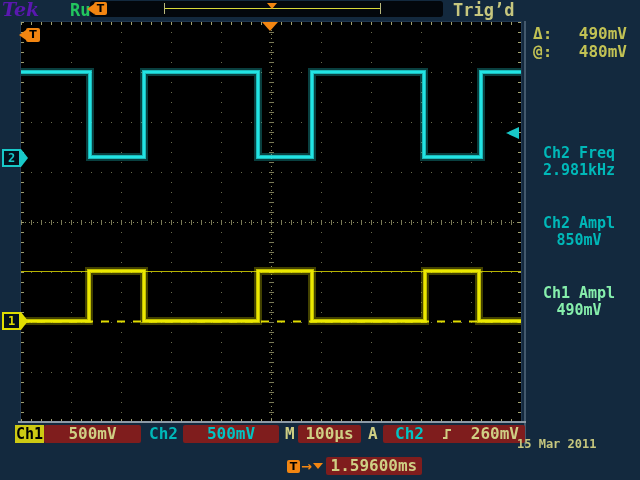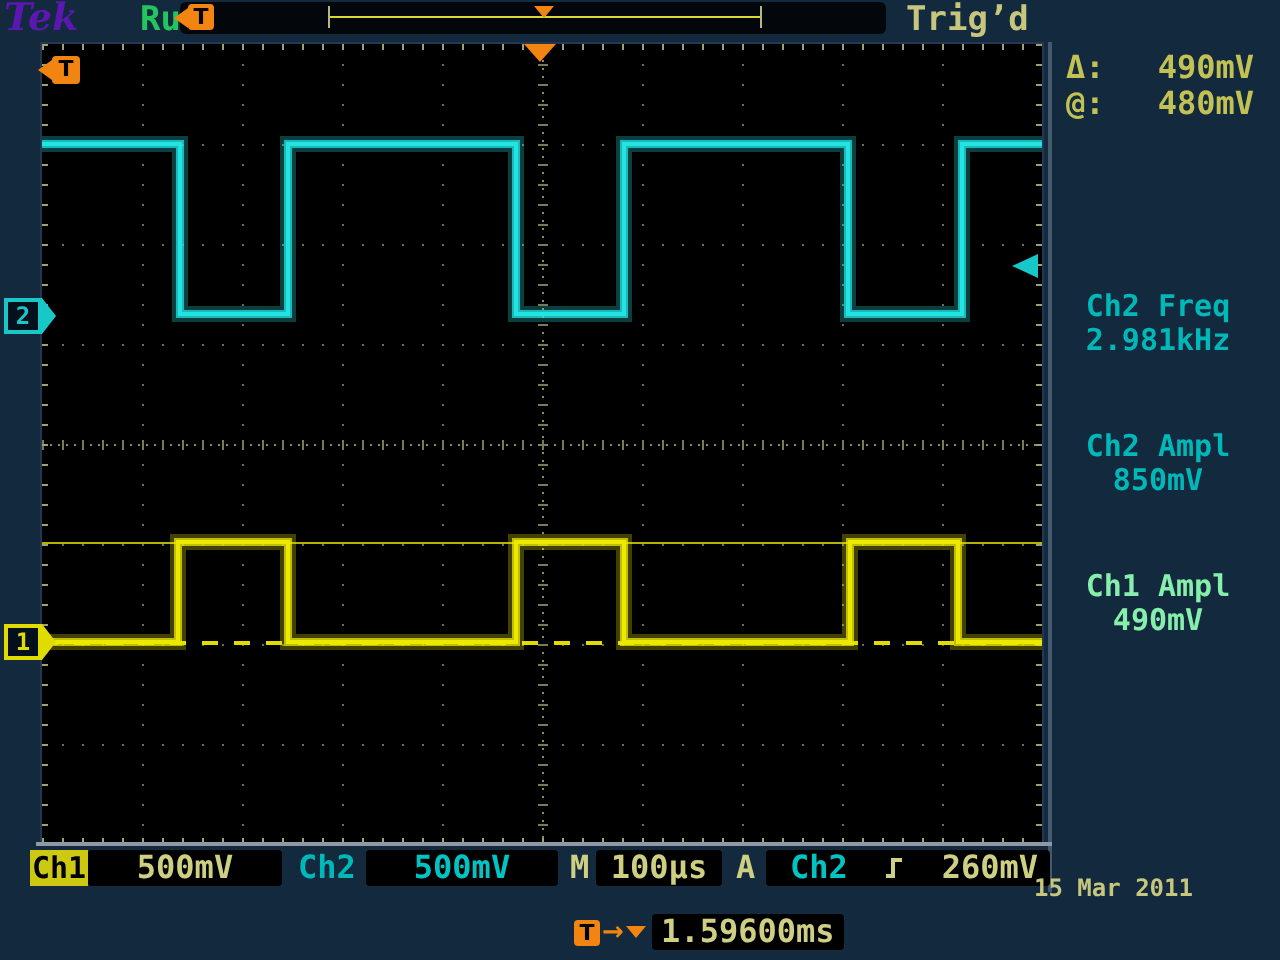--- a/index.html
+++ b/index.html
@@ -47,21 +47,21 @@
   .delta-row{left:533px;width:94px;height:18px;display:flex;justify-content:space-between;color:#c2c254;font-size:16px;}
   #delta-row1{top:24px;}
   #delta-row2{top:42px;}
   .meas{left:520px;width:118px;text-align:center;font-size:15px;line-height:17px;}
   .meas.cyan{color:#00b8b8;}
   .meas.yellow{color:#86efac;}
   #meas-0{top:145px;}
   #meas-1{top:215px;}
   #meas-2{top:285px;}
   
-  .blackbox{background:#000000;height:18px;border-radius:2px;color:#cfcf84;font-size:16px;line-height:18px;text-align:center;}
+  .blackbox{background:#7f1d1d;height:18px;border-radius:2px;color:#cfcf84;font-size:16px;line-height:18px;text-align:center;}
   #ch1-badge{left:15px;top:425px;width:29px;height:18px;background:#cdc913;color:#000;font-size:15px;line-height:18px;text-align:center;}
   #ch1-scale-box{left:44px;top:425px;width:97px;}
   #ch2-label{left:149px;top:425px;color:#00b8b8;font-size:16px;line-height:18px;}
   #ch2-scale-box{left:183px;top:425px;width:96px;color:#00c4c4;}
   #horiz-label{left:285px;top:425px;color:#cfcf84;font-size:16px;line-height:18px;}
   #horiz-scale-box{left:298px;top:425px;width:63px;}
   #trig-a-label{left:368px;top:425px;color:#cfcf84;font-size:16px;line-height:18px;}
   #trig-box{left:383px;top:425px;width:142px;display:flex;align-items:center;justify-content:space-between;padding:0 6px 0 12px;box-sizing:border-box;}
   #trig-box .src{color:#00c4c4;}
   

